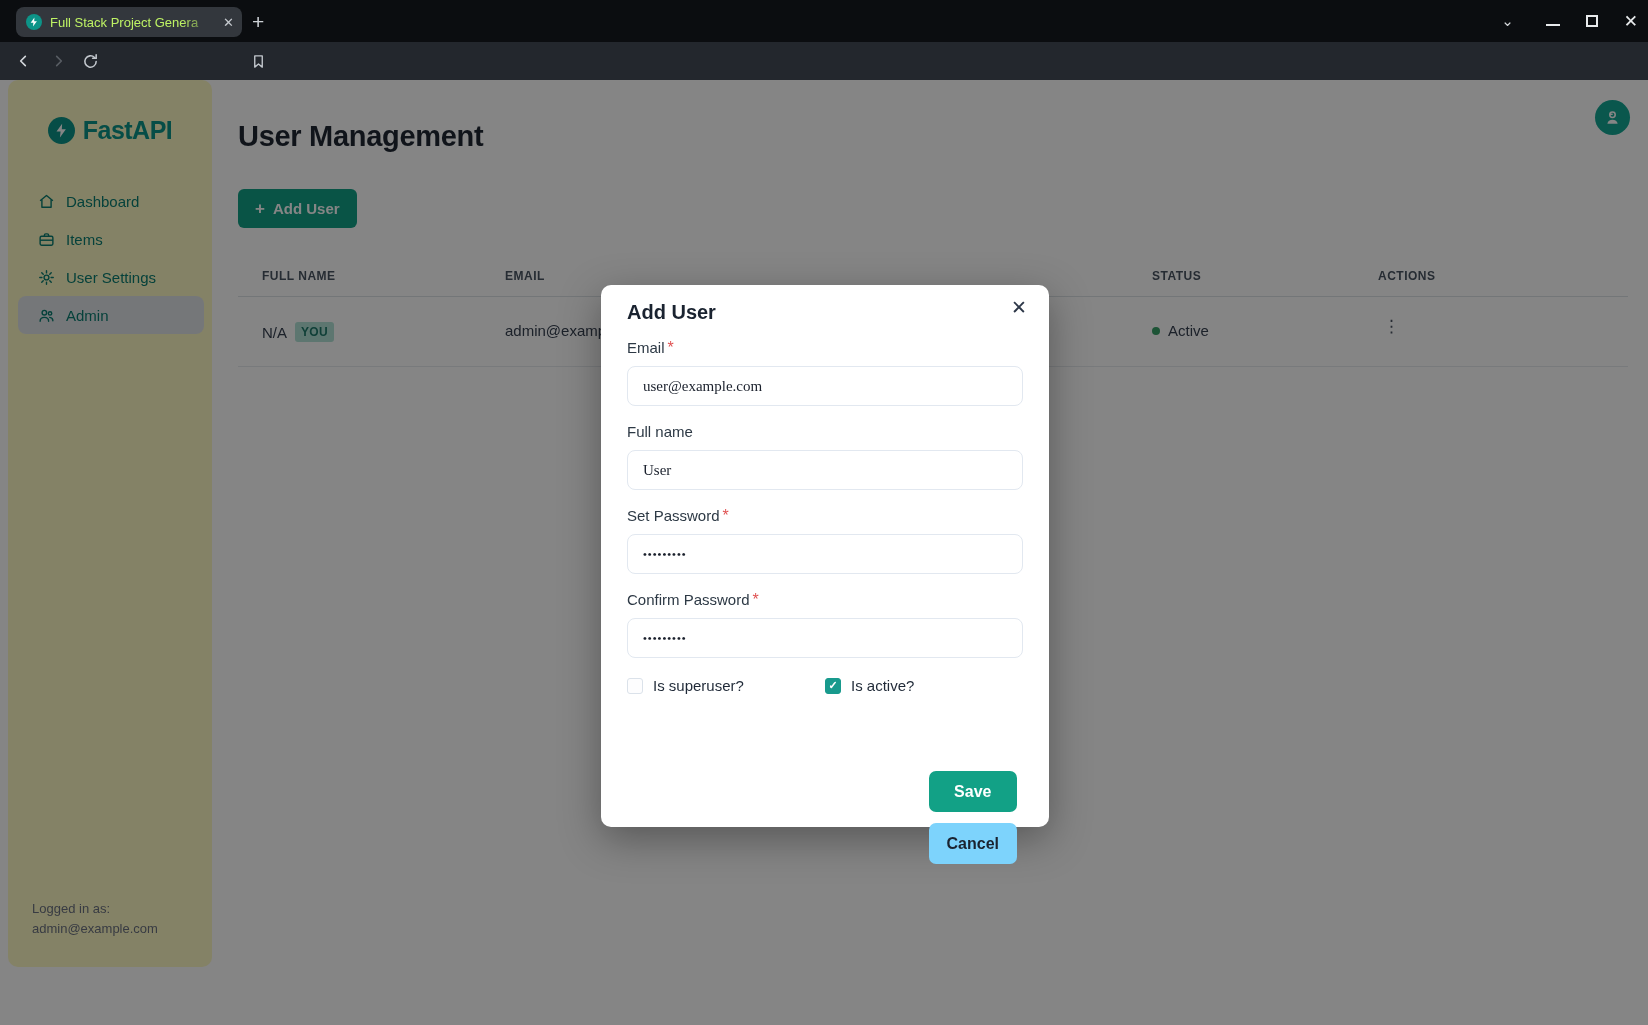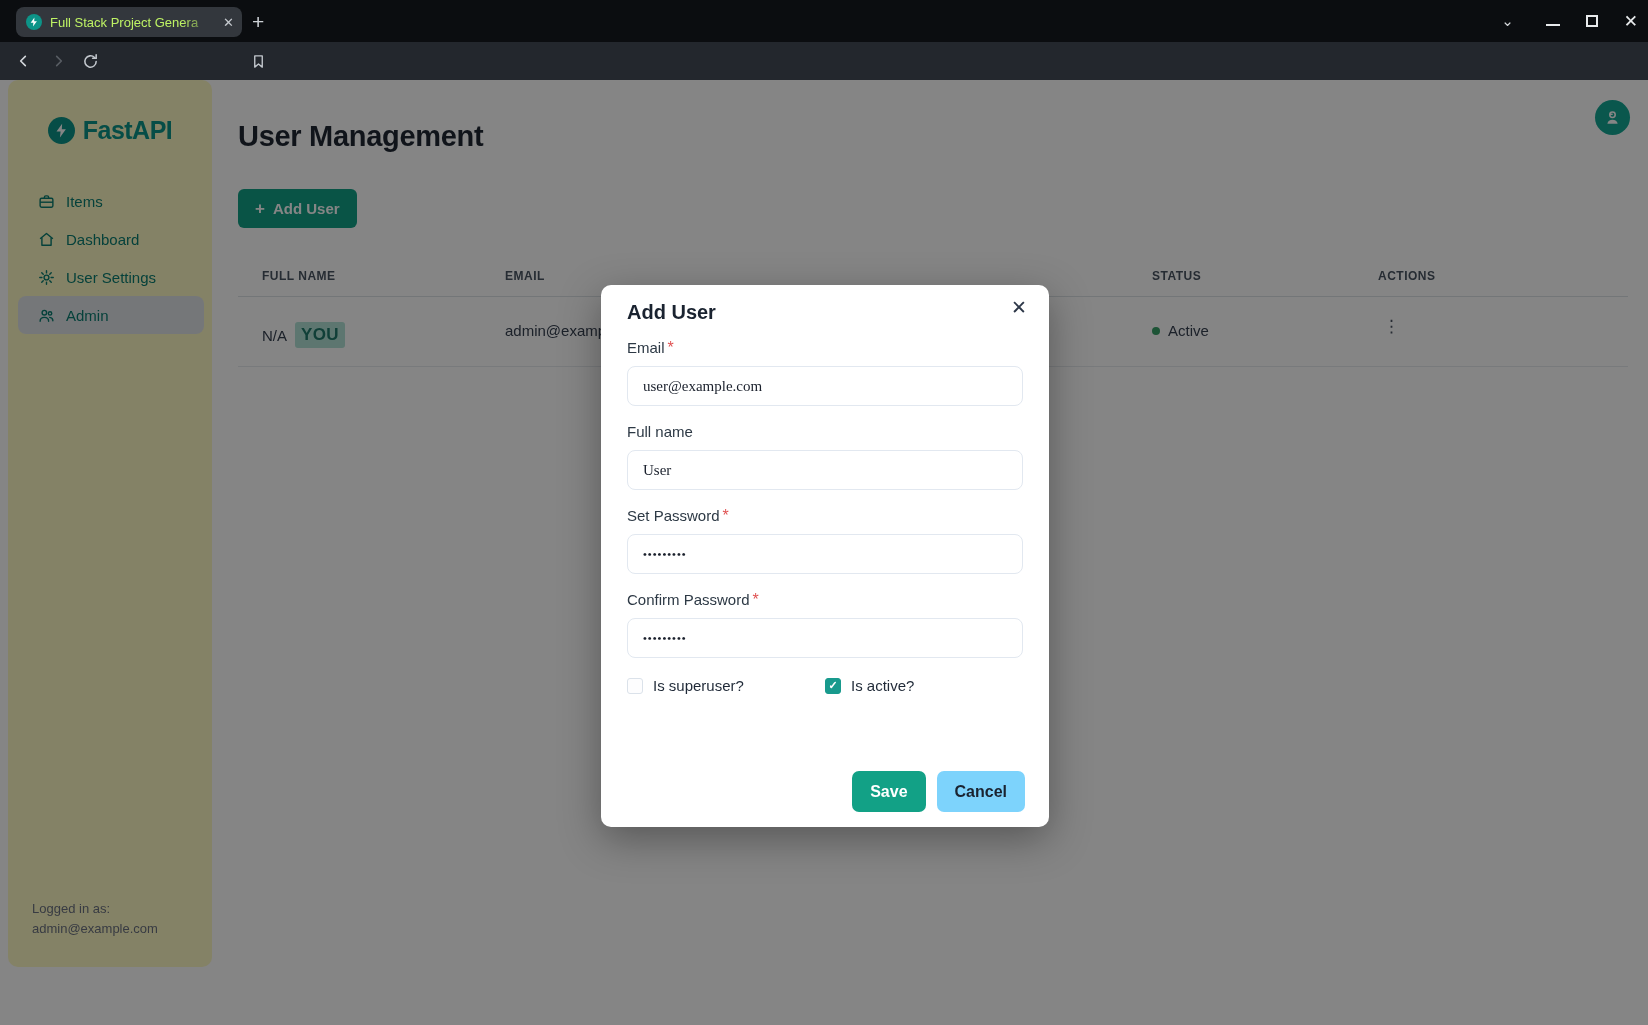--- a/index.html
+++ b/index.html
@@ -53,21 +53,21 @@
   .side-foot { position:absolute; left:24px; bottom:28px; color:#6b7280; font-size:13px; line-height:20px; }
 
   .page-title { position:absolute; left:238px; top:40px; font-size:29px; font-weight:bold; color:#1f2733; letter-spacing:-0.3px; }
   .add-btn { position:absolute; left:238px; top:109px; height:39px; padding:0 17px; background:#12a186; border:none; border-radius:6px; color:#fff; font-size:15px; font-weight:bold; display:flex; align-items:center; gap:8px; font-family:inherit; cursor:pointer; }
   .add-btn .plus { font-size:17px; font-weight:bold; }
 
   .thead { position:absolute; top:189px; font-size:12px; font-weight:bold; letter-spacing:0.5px; color:#4a5563; }
   .h-divider { position:absolute; left:238px; top:216px; width:1390px; height:1px; background:#dde2e7; }
   .r-divider { position:absolute; left:238px; top:286px; width:1390px; height:1px; background:#e6eaee; }
   .cell { position:absolute; top:242px; font-size:15px; color:#374151; display:flex; align-items:center; gap:8px; }
-  .you-badge { background:#b2e3d6; color:#1f7a6b; font-size:17px; font-weight:bold; padding:3px 6px; border-radius:3px; letter-spacing:0.3px; }
+  .you-badge { background:#b2e3d6; color:#1f7a6b; font-size:12px; font-weight:bold; padding:3px 6px; border-radius:3px; letter-spacing:0.3px; }
   .status-dot { width:8px; height:8px; border-radius:50%; background:#38a169; }
   .kebab { position:absolute; left:1383px; top:238px; color:#4b5563; font-size:17px; letter-spacing:0; line-height:1; cursor:pointer; }
 
   .avatar { position:absolute; left:1595px; top:20px; width:35px; height:35px; border-radius:50%; background:#14a795; display:flex; align-items:center; justify-content:center; cursor:pointer; }
 
   .overlay { position:absolute; inset:0; background:rgba(0,0,0,0.48); }
 
   
   .modal { position:absolute; left:601px; top:205px; width:448px; height:542px; background:#fff; border-radius:10px; box-shadow:0 12px 40px rgba(0,0,0,0.35); }
   .modal-title { position:absolute; left:26px; top:16px; font-size:20px; font-weight:bold; color:#1a2330; }
@@ -75,21 +75,21 @@
   .field { position:absolute; left:26px; right:26px; }
   .field-label { font-size:15px; color:#2d3945; }
   .req { color:#e05252; margin-left:3px; }
   .field input { margin-top:9px; width:100%; height:40px; border:1px solid #e2e8f0; border-radius:8px; padding:0 15px; font-size:15px; color:#1a202c; font-family:Liberation Serif, serif; background:#fff; outline:none; }
   .field input.pw { font-size:11px; letter-spacing:1px; font-weight:bold; }
   .checkrow { position:absolute; left:26px; top:392px; width:396px; display:flex; }
   .checkitem { display:flex; align-items:center; gap:10px; width:200px; cursor:pointer; }
   .cbox { width:16px; height:16px; border-radius:3px; border:1.5px solid #dbe2ea; background:#fdfdfe; display:flex; align-items:center; justify-content:center; }
   .cbox.checked { background:#189a8d; border-color:#189a8d; color:#fff; font-size:11px; font-weight:bold; }
   .checklabel { font-size:15px; color:#1f2937; }
-  .modal-actions { position:absolute; right:24px; top:486px; display:flex; gap:11px; }
+  .modal-actions { position:absolute; right:32px; top:486px; display:flex; gap:11px;flex-direction:column; }
   .btn { height:41px; border:none; border-radius:7px; font-size:16px; font-weight:bold; font-family:inherit; cursor:pointer; padding:0 18px; }
   .btn-save { background:#12a186; color:#fff; }
   .btn-cancel { background:#7dd3fc; color:#1a2330; }
 
   svg { display:block; }
 </style>
 </head>
 <body>
 
 <div class="tabbar">
@@ -195,35 +195,35 @@
         <svg width="15" height="15" viewBox="0 0 24 24">
             <polygon points="13,1 4,13.5 10.5,13.5 9.5,23 19,10 12.5,10" fill="#ffffff"></polygon>
           </svg>
       </span>
       <span class="brand-name">FastAPI</span>
     </div>
     <div class="nav">
       <div class="nav-item">
         <span>
           <svg width="17" height="17" viewBox="0 0 24 24" fill="none" stroke="#0b7d71" stroke-width="2" stroke-linejoin="round">
+              <path d="M3 11 12 3.5 21 11"></path>
+              <path d="M5.5 9.5V20h13V9.5"></path>
+            </svg>
+        </span>
+        <span>Dashboard</span>
+      </div>
+      <div class="nav-item">
+        <span>
+          <svg width="17" height="17" viewBox="0 0 24 24" fill="none" stroke="#0b7d71" stroke-width="2" stroke-linejoin="round">
               <rect x="3" y="7.5" width="18" height="12.5" rx="2"></rect>
               <path d="M9 7.5V6a2 2 0 0 1 2-2h2a2 2 0 0 1 2 2v1.5"></path>
               <line x1="3" y1="13" x2="21" y2="13"></line>
             </svg>
         </span>
         <span>Items</span>
-      </div>
-      <div class="nav-item">
-        <span>
-          <svg width="17" height="17" viewBox="0 0 24 24" fill="none" stroke="#0b7d71" stroke-width="2" stroke-linejoin="round">
-              <path d="M3 11 12 3.5 21 11"></path>
-              <path d="M5.5 9.5V20h13V9.5"></path>
-            </svg>
-        </span>
-        <span>Dashboard</span>
       </div>
       <div class="nav-item">
         <span>
           <svg width="17" height="17" viewBox="0 0 24 24" fill="none" stroke="#0b7d71" stroke-width="2" stroke-linecap="round">
               <circle cx="12" cy="12" r="3.4"></circle>
               <path d="M12 2.5v3M12 18.5v3M2.5 12h3M18.5 12h3M5.3 5.3l2.1 2.1M16.6 16.6l2.1 2.1M18.7 5.3l-2.1 2.1M7.4 16.6l-2.1 2.1"></path>
             </svg>
         </span>
         <span>User Settings</span>
       </div>

